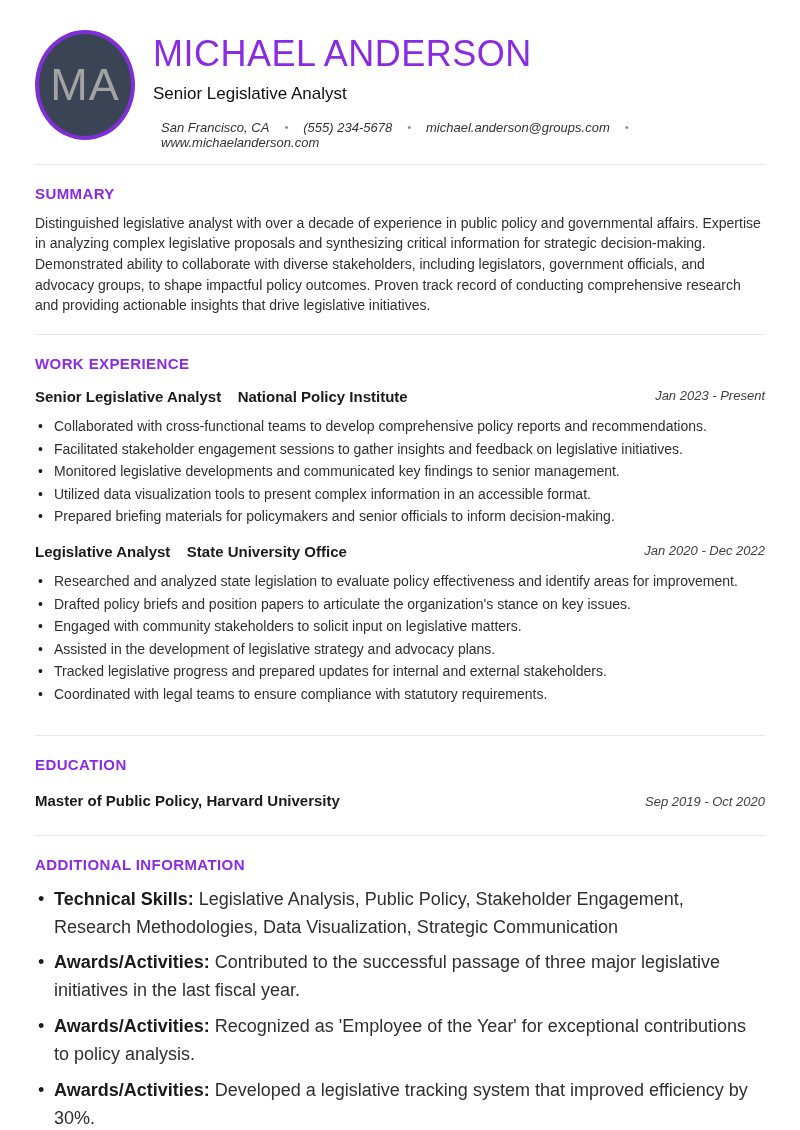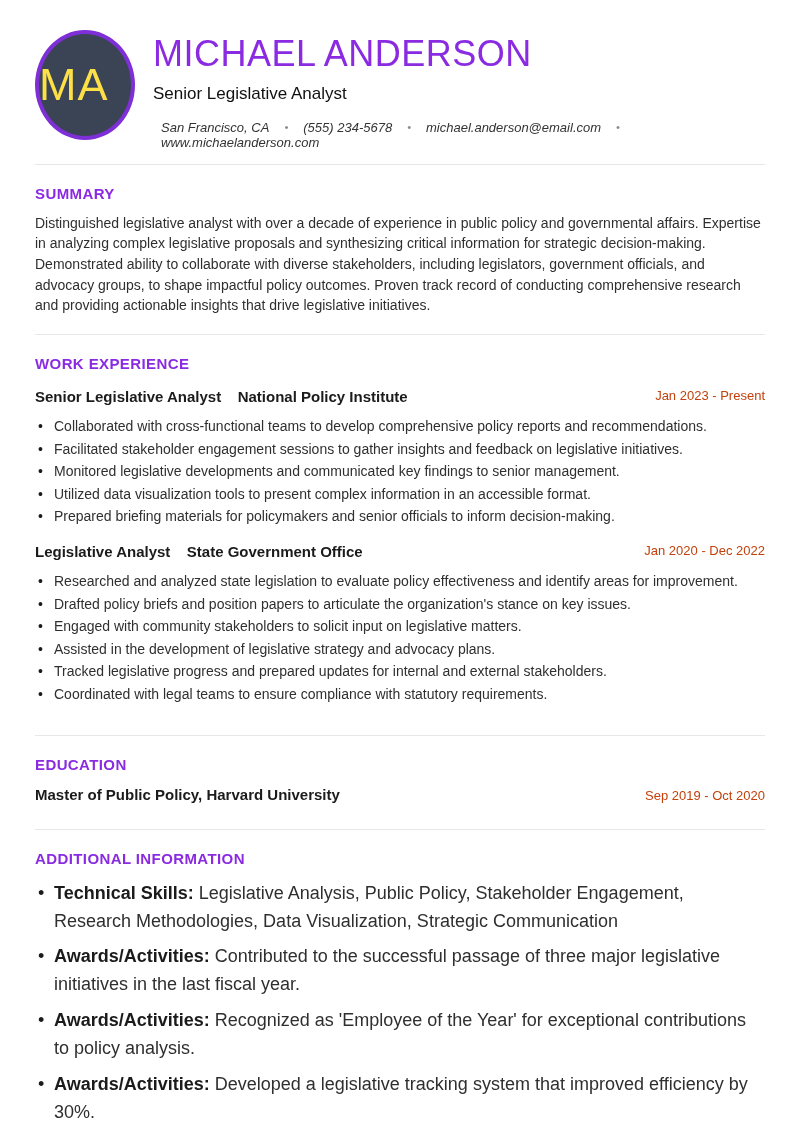--- a/index.html
+++ b/index.html
@@ -21,22 +21,22 @@
   .page { padding: 30px 35px 40px 35px; }
 
   
   .header { display: flex; align-items: flex-start; }
   .avatar {
     flex: 0 0 auto;
     width: 100px; height: 110px;
     border-radius: 50%;
     border: 4px solid var(--avatar-ring);
     background: var(--avatar-bg);
-    color: #fde047;
-    display: flex; align-items: center; 
+    color: #a3a3a3;
+    display: flex; align-items: center; justify-content: center;
     font-size: 45px; font-weight: 400; letter-spacing: 1px;
   }
   .header-text { margin-left: 18px; padding-top: 4px; min-width: 0; flex: 1; }
   .name {
     font-size: 36px; font-weight: 400;
     color: var(--accent);
     letter-spacing: 0.5px;
     line-height: 1.1;
   }
   .job-title { font-size: 17px; color: #111111; margin-top: 10px; }
@@ -63,37 +63,37 @@
   
   .summary-text { margin-top: 11px; font-size: 14px; line-height: 1.48; color: var(--text); }
 
   
   .job-header {
     display: flex; justify-content: space-between; align-items: flex-start;
     margin-top: 16px;
   }
   .job-position, .job-company { font-size: 15px; font-weight: 700; color: #1b1b1b; }
   .job-company { margin-left: 12px; }
-  .job-dates, .edu-dates { font-size: 13px; color: #c2410c; white-space: nowrap; }
+  .job-dates, .edu-dates { font-size: 13px; font-style: italic; color: #404040; white-space: nowrap; }
   ul.bullets { list-style: none; margin: 10px 0 0 0; padding: 0; }
   ul.bullets li {
     position: relative;
     padding-left: 19px;
     font-size: 14px; line-height: 1.5;
     margin-bottom: 1.5px;
     color: var(--text);
   }
   ul.bullets li::before {
     content: "\2022";
     position: absolute; left: 3px; top: 0;
     color: #1b1b1b;
   }
 
   
-  .edu-row { display: flex; justify-content: space-between; align-items: baseline; margin-top: 13px; }
+  .edu-row { display: flex; justify-content: space-between; align-items: baseline; margin-top: 19px; }
   .edu-degree { font-size: 15px; font-weight: 700; color: #1b1b1b; }
 
   
   ul.addl { list-style: none; margin: 13px 0 0 0; padding: 0; }
   ul.addl li {
     position: relative;
     padding-left: 19px;
     font-size: 18px; line-height: 1.55;
     margin-bottom: 8px;
     color: var(--text);
@@ -116,21 +116,21 @@
       <span>MA</span>
     </div>
     <div class="header-text">
       <div class="name">MICHAEL ANDERSON</div>
       <div class="job-title">Senior Legislative Analyst</div>
       <div class="contact">
         <span>San Francisco, CA</span>
         <span class="sep">•</span>
         <span>(555) 234-5678</span>
         <span class="sep">•</span>
-        <span>michael.anderson@email.com</span>
+        <span>michael.anderson@groups.com</span>
         <span class="sep">•</span>
         <span>www.michaelanderson.com</span>
       </div>
     </div>
   </div>
 
   <hr class="divider divider-header">
 
   <div>
     <div class="section-heading">SUMMARY</div>
@@ -156,21 +156,21 @@
         <li>Monitored legislative developments and communicated key findings to senior management.</li>
         <li>Utilized data visualization tools to present complex information in an accessible format.</li>
         <li>Prepared briefing materials for policymakers and senior officials to inform decision-making.</li>
       </ul>
     </div>
 
     <div>
       <div class="job-header">
         <div>
           <span class="job-position">Legislative Analyst</span>
-          <span class="job-company">State Government Office</span>
+          <span class="job-company">State University Office</span>
         </div>
         <span class="job-dates">Jan 2020 - Dec 2022</span>
       </div>
       <ul class="bullets">
         <li>Researched and analyzed state legislation to evaluate policy effectiveness and identify areas for improvement.</li>
         <li>Drafted policy briefs and position papers to articulate the organization's stance on key issues.</li>
         <li>Engaged with community stakeholders to solicit input on legislative matters.</li>
         <li>Assisted in the development of legislative strategy and advocacy plans.</li>
         <li>Tracked legislative progress and prepared updates for internal and external stakeholders.</li>
         <li>Coordinated with legal teams to ensure compliance with statutory requirements.</li>

